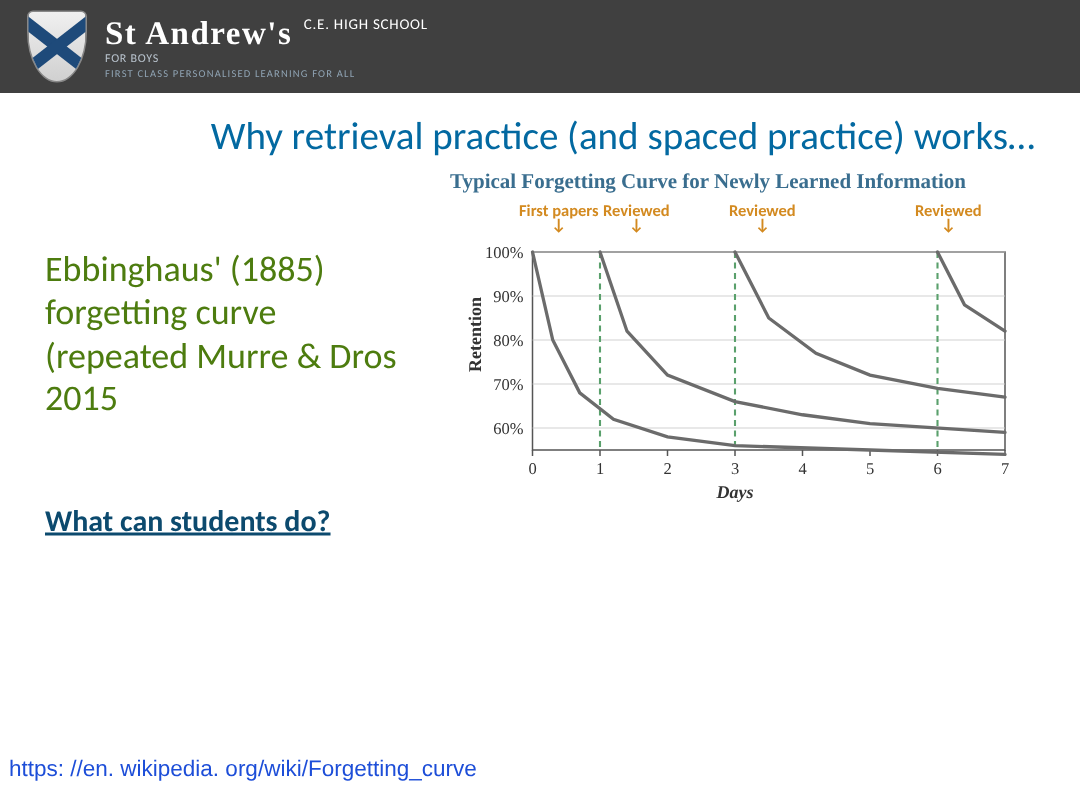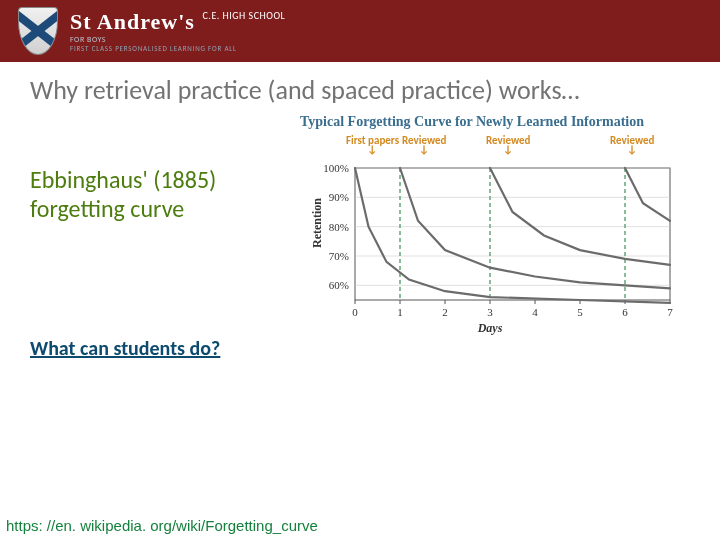--- a/index.html
+++ b/index.html
@@ -1,52 +1,52 @@
 <!DOCTYPE html>
 <html><head>
 <meta charset="utf-8">
 <style>
   * { margin: 0; padding: 0; box-sizing: border-box; }
   body { width: 720px; height: 540px; font-family: Calibri, Arial, sans-serif; background: #fff; position: relative; overflow: hidden; }
 
-  .header-bar { background: #7f1d1d; height: 62px; display: flex; align-items: center; padding: 0 18px; color: #fff; }
+  .header-bar { background: #404040; height: 62px; display: flex; align-items: center; padding: 0 18px; color: #fff; }
   .logo-badge { width: 40px; height: 48px; position: relative; margin-right: 12px; }
   .shield { width: 40px; height: 48px; background: linear-gradient(#f0f0f0,#d0d0d0); border-radius: 4px 4px 50% 50% / 4px 4px 70% 70%; border:1px solid #888; position: relative; overflow:hidden;}
   .saltire { position:absolute; inset:0; }
   .saltire::before, .saltire::after { content:""; position:absolute; left:-10px; right:-10px; top:50%; height:8px; background:#1e4a7a; }
   .saltire::before { transform: translateY(-50%) rotate(38deg); }
   .saltire::after  { transform: translateY(-50%) rotate(-38deg); }
 
   .school-text { display:flex; flex-direction:column; line-height:1; }
   .school-name { font-family: 'Trajan Pro', 'Palatino Linotype', Georgia, serif; font-size: 22px; letter-spacing: 1px; font-weight: 600; }
   .school-sub { font-size: 8px; letter-spacing: 0.5px; color:#b8c2cc; margin-top:2px; }
   .school-tag { font-size: 7px; letter-spacing: 0.8px; color:#8fa3b3; margin-top:2px; }
   .ce { font-size:10px; vertical-align: top; margin-left:4px; letter-spacing:0.5px;}
 
-  .slide-title { font-size: 26px; text-align: left; margin: 12px 30px 6px; color:#737373; }
+  .slide-title { font-size: 26px; text-align: right; margin: 12px 30px 6px; color:#0369a1; }
 
   .mid-row { display:flex; padding: 2px 30px 0 30px; align-items:flex-start; }
   .left-col { width: 270px; padding-top: 52px; font-size: 24px; line-height:1.2; color:#4d7c0f;}
   .chart-col { flex:1; }
 
   .chart-wrap { position:relative; width: 380px; height: 218px; }
   .chart-title { color:#3a6e8f; font-weight:700; font-size:14px; text-align:left; margin-bottom:4px; font-family: Georgia, serif;}
   .annot-row { display:flex; justify-content:flex-start; gap: 0; font-size:11px; color:#d38a20; font-weight:700; height:28px; position:relative; }
   .annot { position:absolute; text-align:center; }
   .annot .arrow { display:block; font-size:11px; color:#d38a20; line-height:0.6;}
   svg.plot { display:block; }
   .axis-label-y { position:absolute; left:-8px; top:50%; transform: translateY(-50%) rotate(-90deg); font-size:12px; font-weight:700; color:#333; font-family: Georgia, serif;}
   .axis-label-x { position:absolute; left:50%; bottom:-4px; transform:translateX(-50%); font-size:12px; font-weight:700; color:#333; font-family: Georgia, serif; font-style: italic;}
 
   .body-block { padding: 4px 30px 0 30px; font-size: 20px; line-height:1.28; color:#0c4a6e; }
   .q-head { font-weight:700; text-decoration: underline; margin-bottom:2px; }
   ol.items { list-style: decimal; padding-left: 42px; }
   ol.items li { margin-bottom: 2px; padding-left: 4px; }
 
-  .footer-link { position:absolute; bottom:6px; left:6px; font-size:15px; font-family: Arial, sans-serif; color:#15803d; }
+  .footer-link { position:absolute; bottom:19px; left:6px; font-size:15px; font-family: Arial, sans-serif; color:#1d4ed8; }
 </style>
 </head>
 <body>
 
 <div class="header-bar">
   <div class="logo-badge">
     <div class="shield">
         <div class="saltire"></div>
       </div>
   </div>
@@ -58,20 +58,21 @@
     <span class="school-sub">FOR BOYS</span>
     <span class="school-tag">FIRST CLASS PERSONALISED LEARNING FOR ALL</span>
   </div>
 </div>
 
 <div class="slide-title">Why retrieval practice (and spaced practice) works…</div>
 
 <div class="mid-row">
   <div class="left-col">
     <div>Ebbinghaus' (1885) forgetting curve</div>
+    <div>(repeated Murre &amp; Dros 2015</div>
   </div>
 
   <div class="chart-col">
     <div class="chart-wrap">
       <div class="chart-title">Typical Forgetting Curve for Newly Learned Information</div>
 
       <div class="annot-row">
         <div class="annot" style="left:46px;"><span>First papers</span><span class="arrow">↓</span></div>
         <div class="annot" style="left:102px;"><span>Reviewed</span><span class="arrow">↓</span></div>
         <div class="annot" style="left:186px;"><span>Reviewed</span><span class="arrow">↓</span></div>

